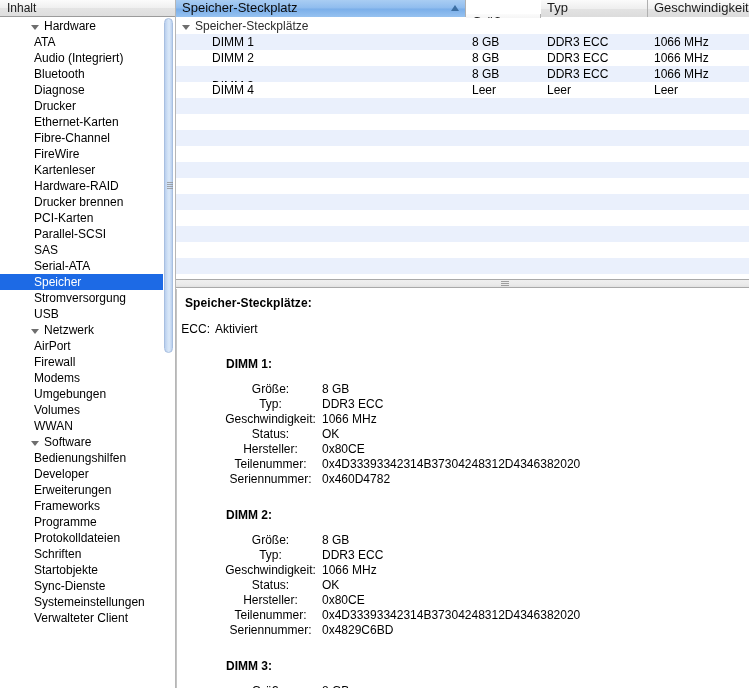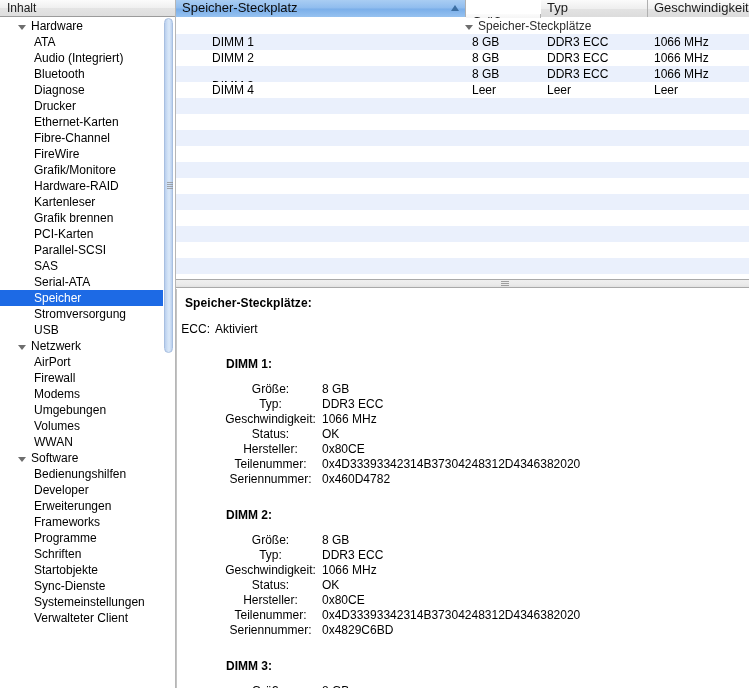--- a/index.html
+++ b/index.html
@@ -58,21 +58,21 @@
     height: 16px;
     line-height: 16px;
     display: flex;
     align-items: center;
     font-size: 12px;
     color: #000000;
     white-space: nowrap;
     padding-left: 6px;
     box-sizing: border-box;
   }
-  .side-row.group { padding-left: 18px; }
+  .side-row.group { padding-left: 18px; margin-left: 13px; }
   .side-row.child { padding-left: 34px; }
   .side-row.selected {
     background: #1f6feb;
     background: #1d6ae5;
     color: #ffffff;
     width: 165px;
   }
   .disclosure {
     display: inline-block;
     width: 0;
@@ -180,21 +180,20 @@
     height: 16px;
     line-height: 16px;
     font-size: 12px;
     white-space: nowrap;
   }
   .trow.odd  { background: #eaf0fc; }
   .trow.even { background: #ffffff; align-items: center; }
   .trow.grouprow {
     background: #ffffff;
     color: #2d2d2d;
-    justify-content: flex-end;
   }
   .cell {
     box-sizing: border-box;
     overflow: hidden;
     padding-left: 6px;
   }
   .c1 { width: 290px; }
   .c2 { width: 75px; }
   .c3 { width: 107px; }
   .c4 { width: 101px; }
@@ -307,30 +306,27 @@
         <div class="side-row child">
           <span>Ethernet-Karten</span>
         </div>
         <div class="side-row child">
           <span>Fibre-Channel</span>
         </div>
         <div class="side-row child">
           <span>FireWire</span>
         </div>
         <div class="side-row child">
-          <span>Grafik/Monitore</span>
+          <span>Kartenleser</span>
         </div>
         <div class="side-row child">
           <span>Hardware-RAID</span>
         </div>
         <div class="side-row child">
-          <span>Kartenleser</span>
-        </div>
-        <div class="side-row child">
-          <span>Grafik brennen</span>
+          <span>Drucker brennen</span>
         </div>
         <div class="side-row child">
           <span>PCI-Karten</span>
         </div>
         <div class="side-row child">
           <span>Parallel-SCSI</span>
         </div>
         <div class="side-row child">
           <span>SAS</span>
         </div>
@@ -379,20 +375,23 @@
           <span>Developer</span>
         </div>
         <div class="side-row child">
           <span>Erweiterungen</span>
         </div>
         <div class="side-row child">
           <span>Frameworks</span>
         </div>
         <div class="side-row child">
           <span>Programme</span>
+        </div>
+        <div class="side-row child">
+          <span>Protokolldateien</span>
         </div>
         <div class="side-row child">
           <span>Schriften</span>
         </div>
         <div class="side-row child">
           <span>Startobjekte</span>
         </div>
         <div class="side-row child">
           <span>Sync-Dienste</span>
         </div>

